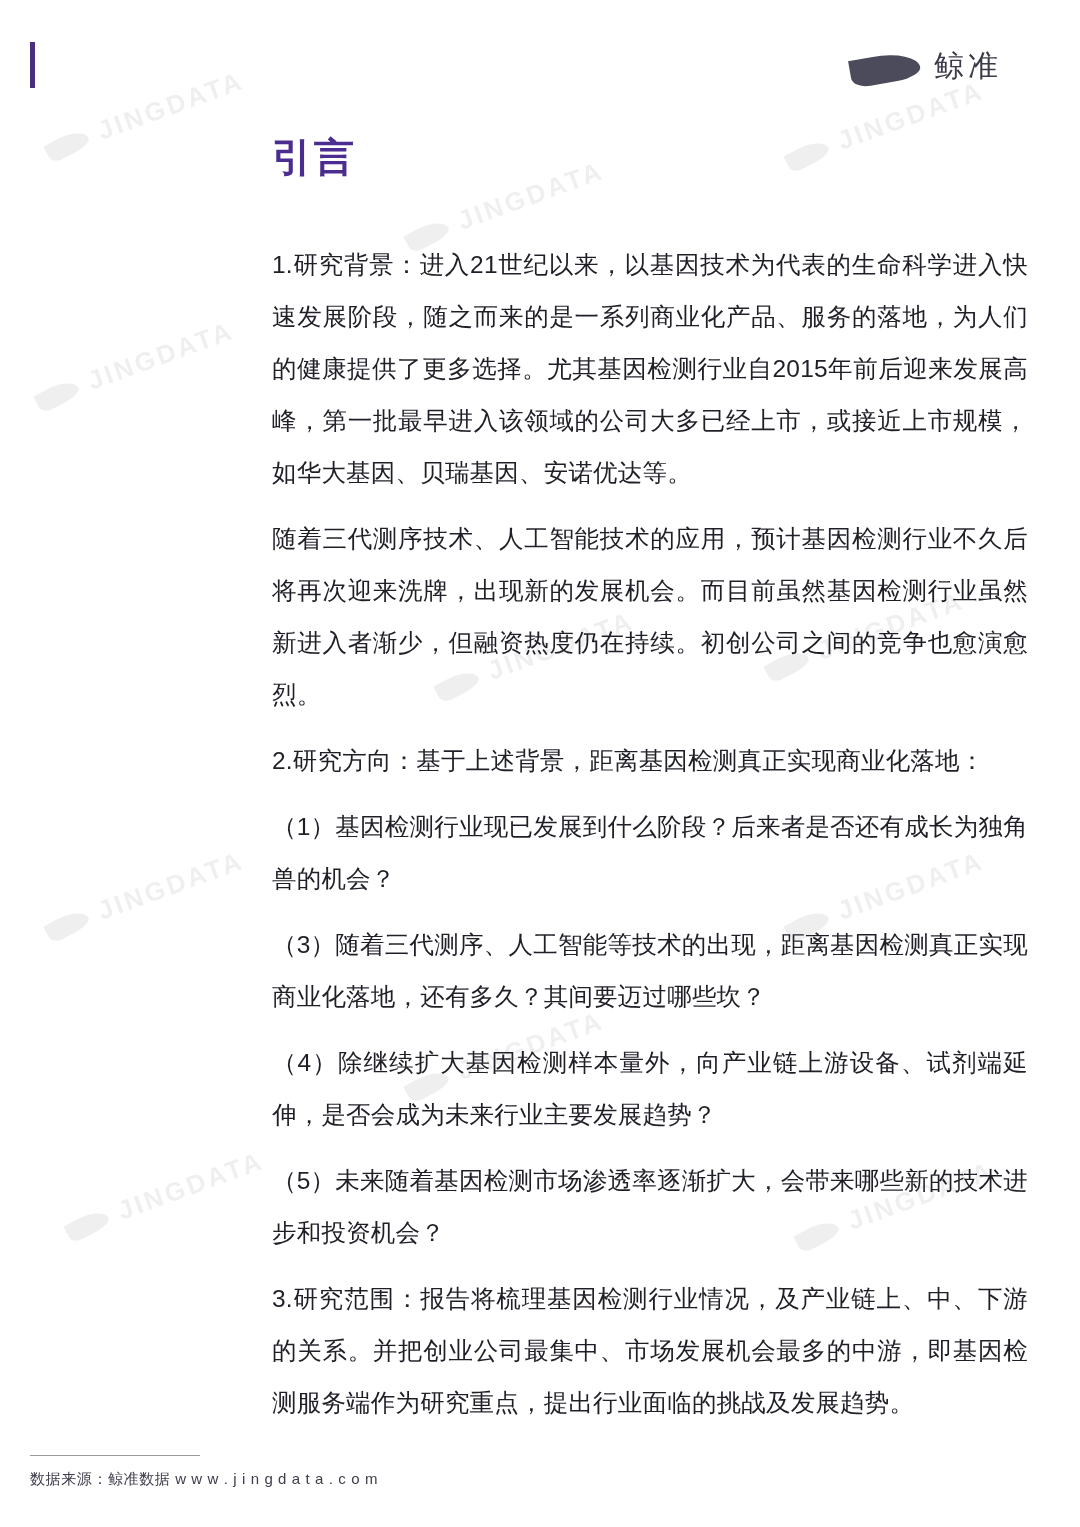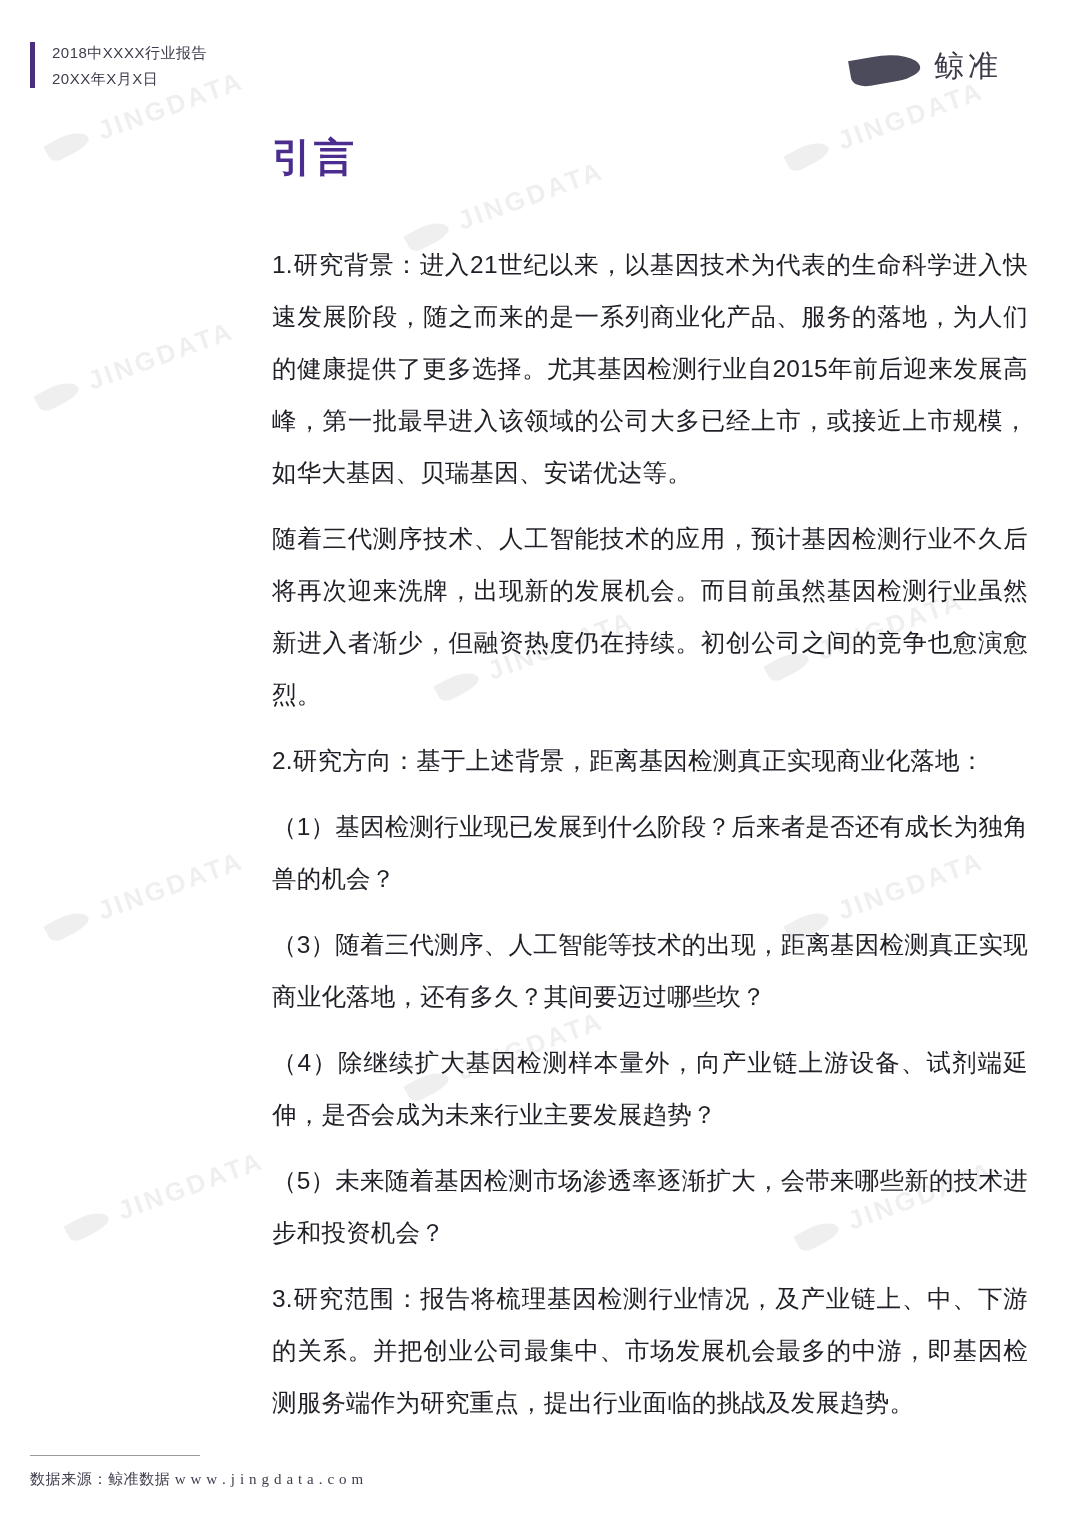--- a/index.html
+++ b/index.html
@@ -142,21 +142,20 @@
     font-weight: normal;
   }
 
   
   .footer {
     position: absolute;
     left: 30px;
     right: 30px;
     bottom: 38px;
     z-index: 3;
-    font-family: Liberation Serif, serif;
   }
   .footer-rule {
     width: 170px;
     height: 1px;
     background: #9a9a9a;
     margin-bottom: 14px;
   }
   .footer-text {
     font-size: 15px;
     color: #3d3d4d;
@@ -210,24 +209,20 @@
       <span class="wm-text">JINGDATA</span>
     </div>
     <div class="wm" style="left:790px; top:1190px;">
       <span class="wm-mark"></span>
       <span class="wm-text">JINGDATA</span>
     </div>
   </div>
 
   <div class="header">
     <div class="header-bar"></div>
-    <div class="header-lines">
-      <div>2018中XXXX行业报告</div>
-      <div>20XX年X月X日</div>
-    </div>
     <div class="brand">
       <span class="brand-mark"></span>
       <span class="brand-name">鲸准</span>
     </div>
   </div>
 
   <div class="content">
     <div class="title">引言</div>
     <div class="article">
       <p class="para"><b>1.研究背景：</b><span>进入21世纪以来，以基因技术为代表的生命科学进入快速发展阶段，随之而来的是一系列商业化产品、服务的落地，为人们的健康提供了更多选择。尤其基因检测行业自2015年前后迎来发展高峰，第一批最早进入该领域的公司大多已经上市，或接近上市规模，如华大基因、贝瑞基因、安诺优达等。</span></p>

